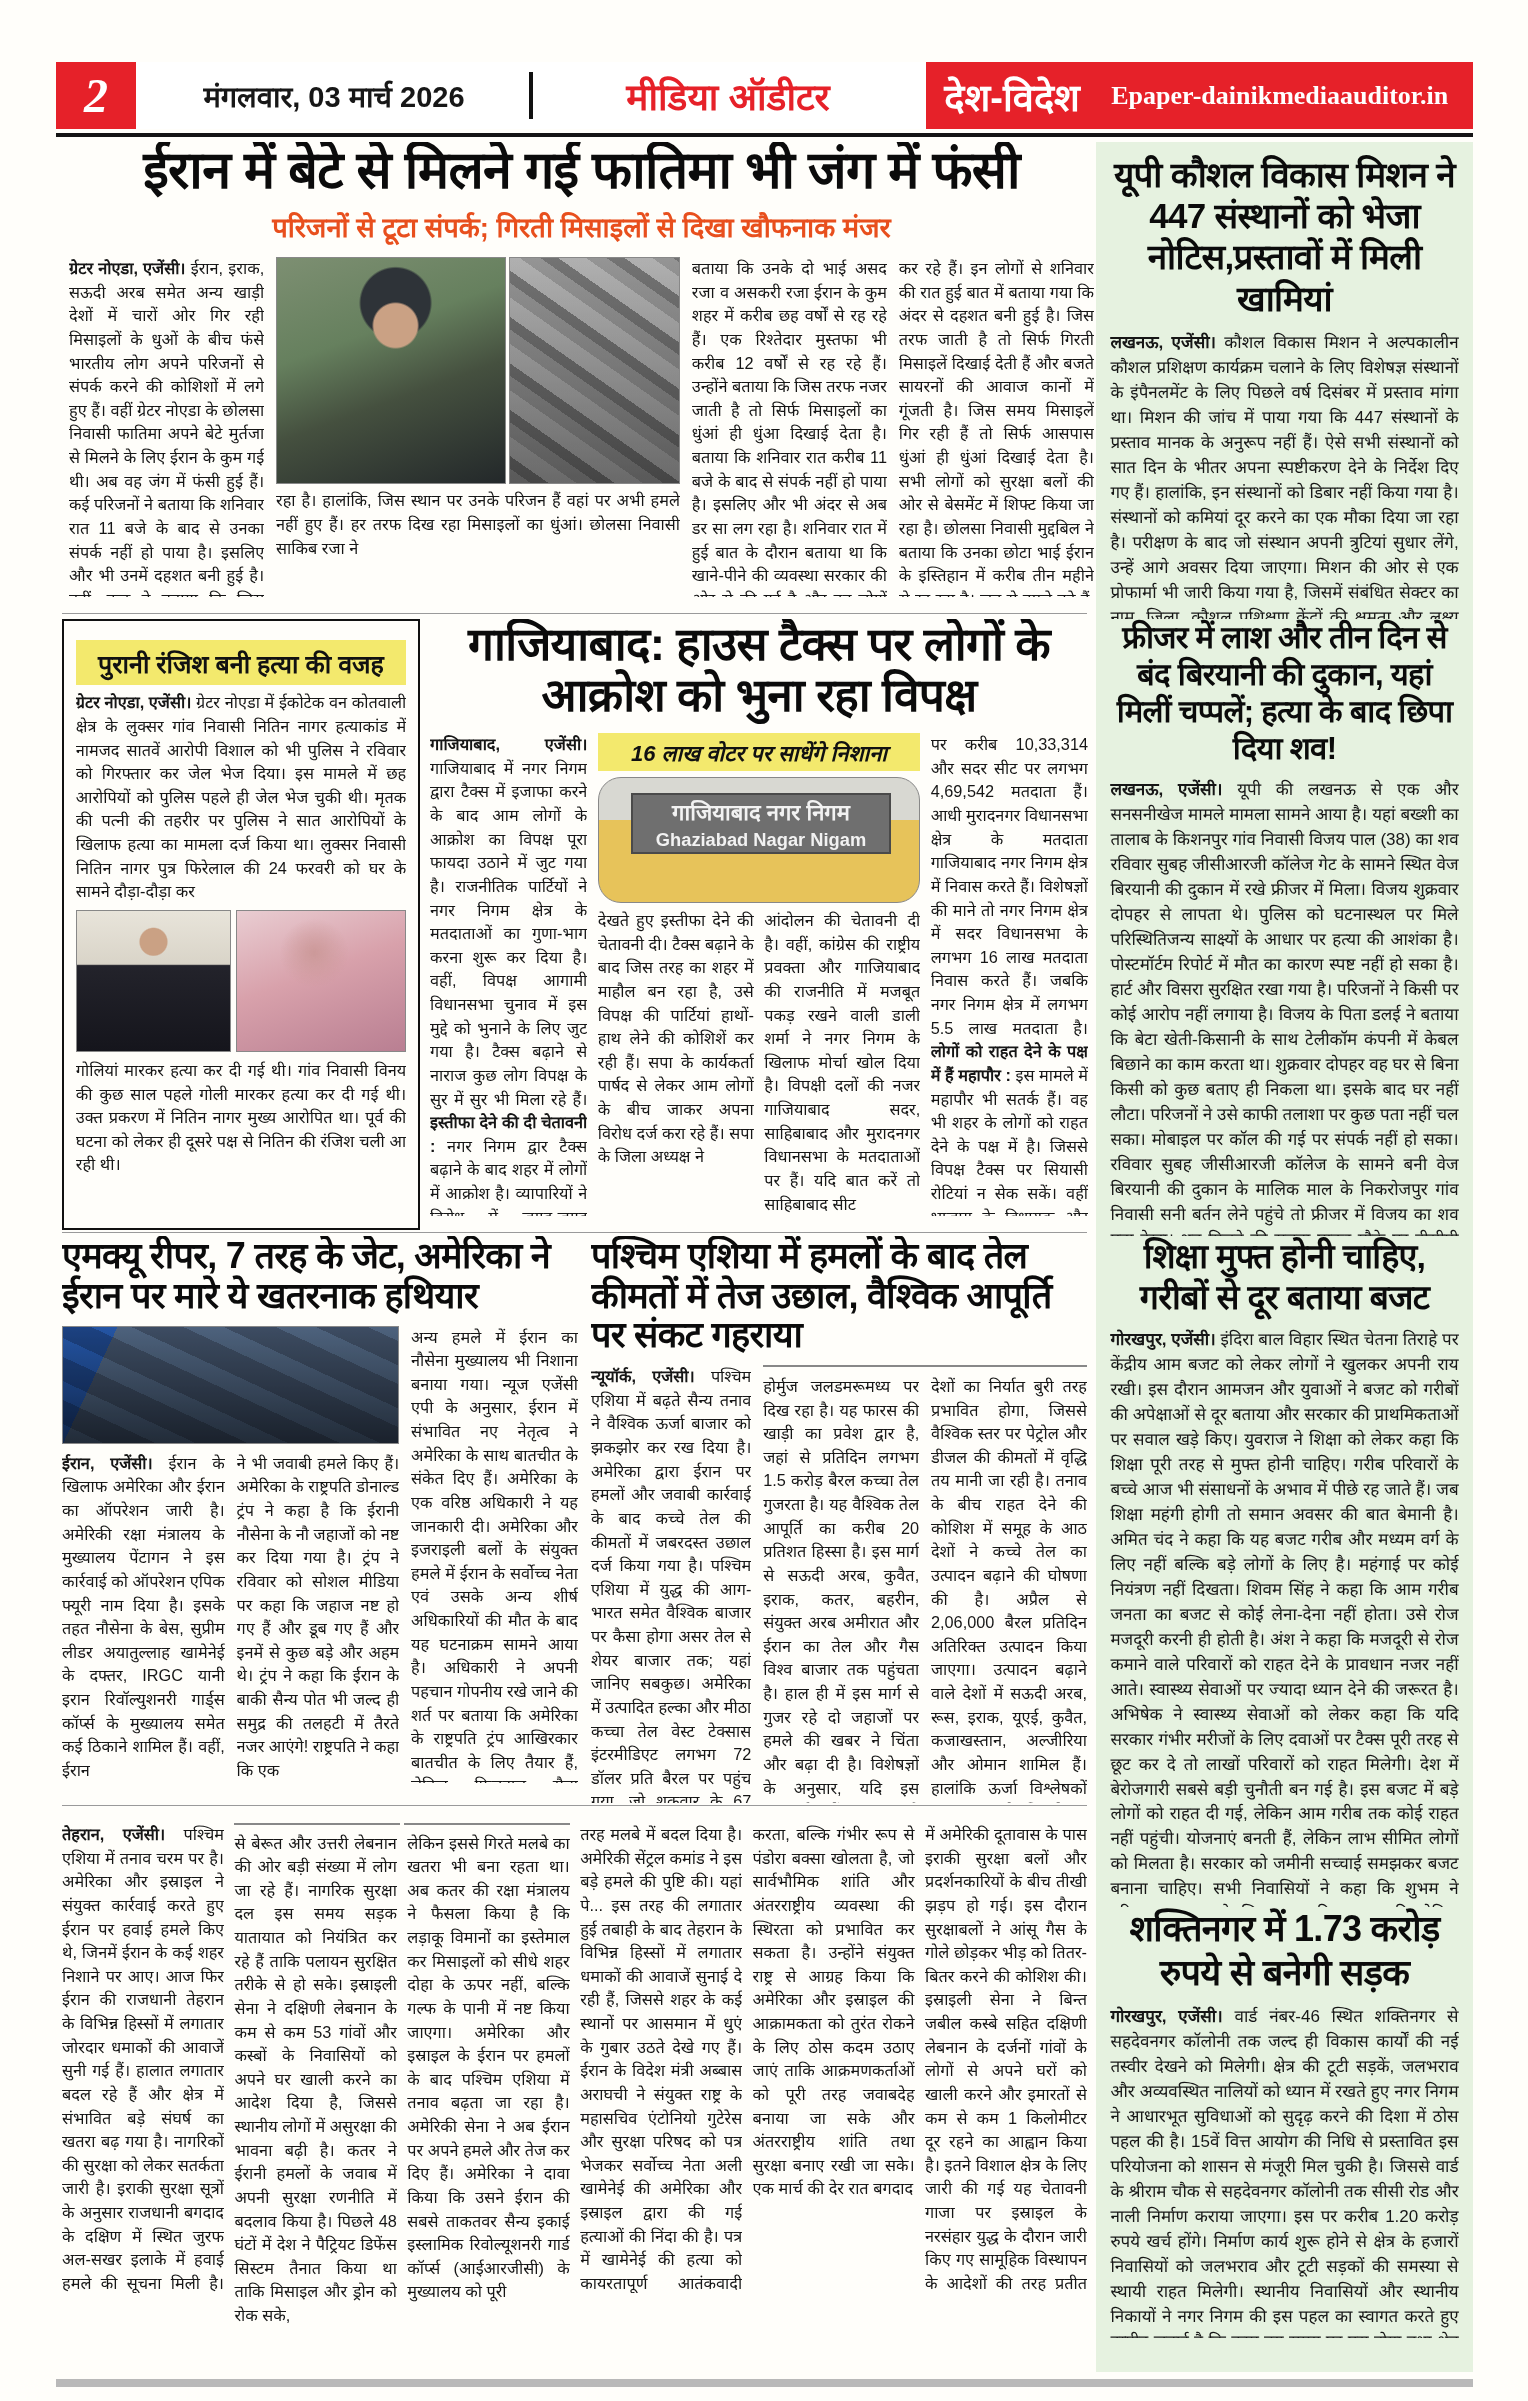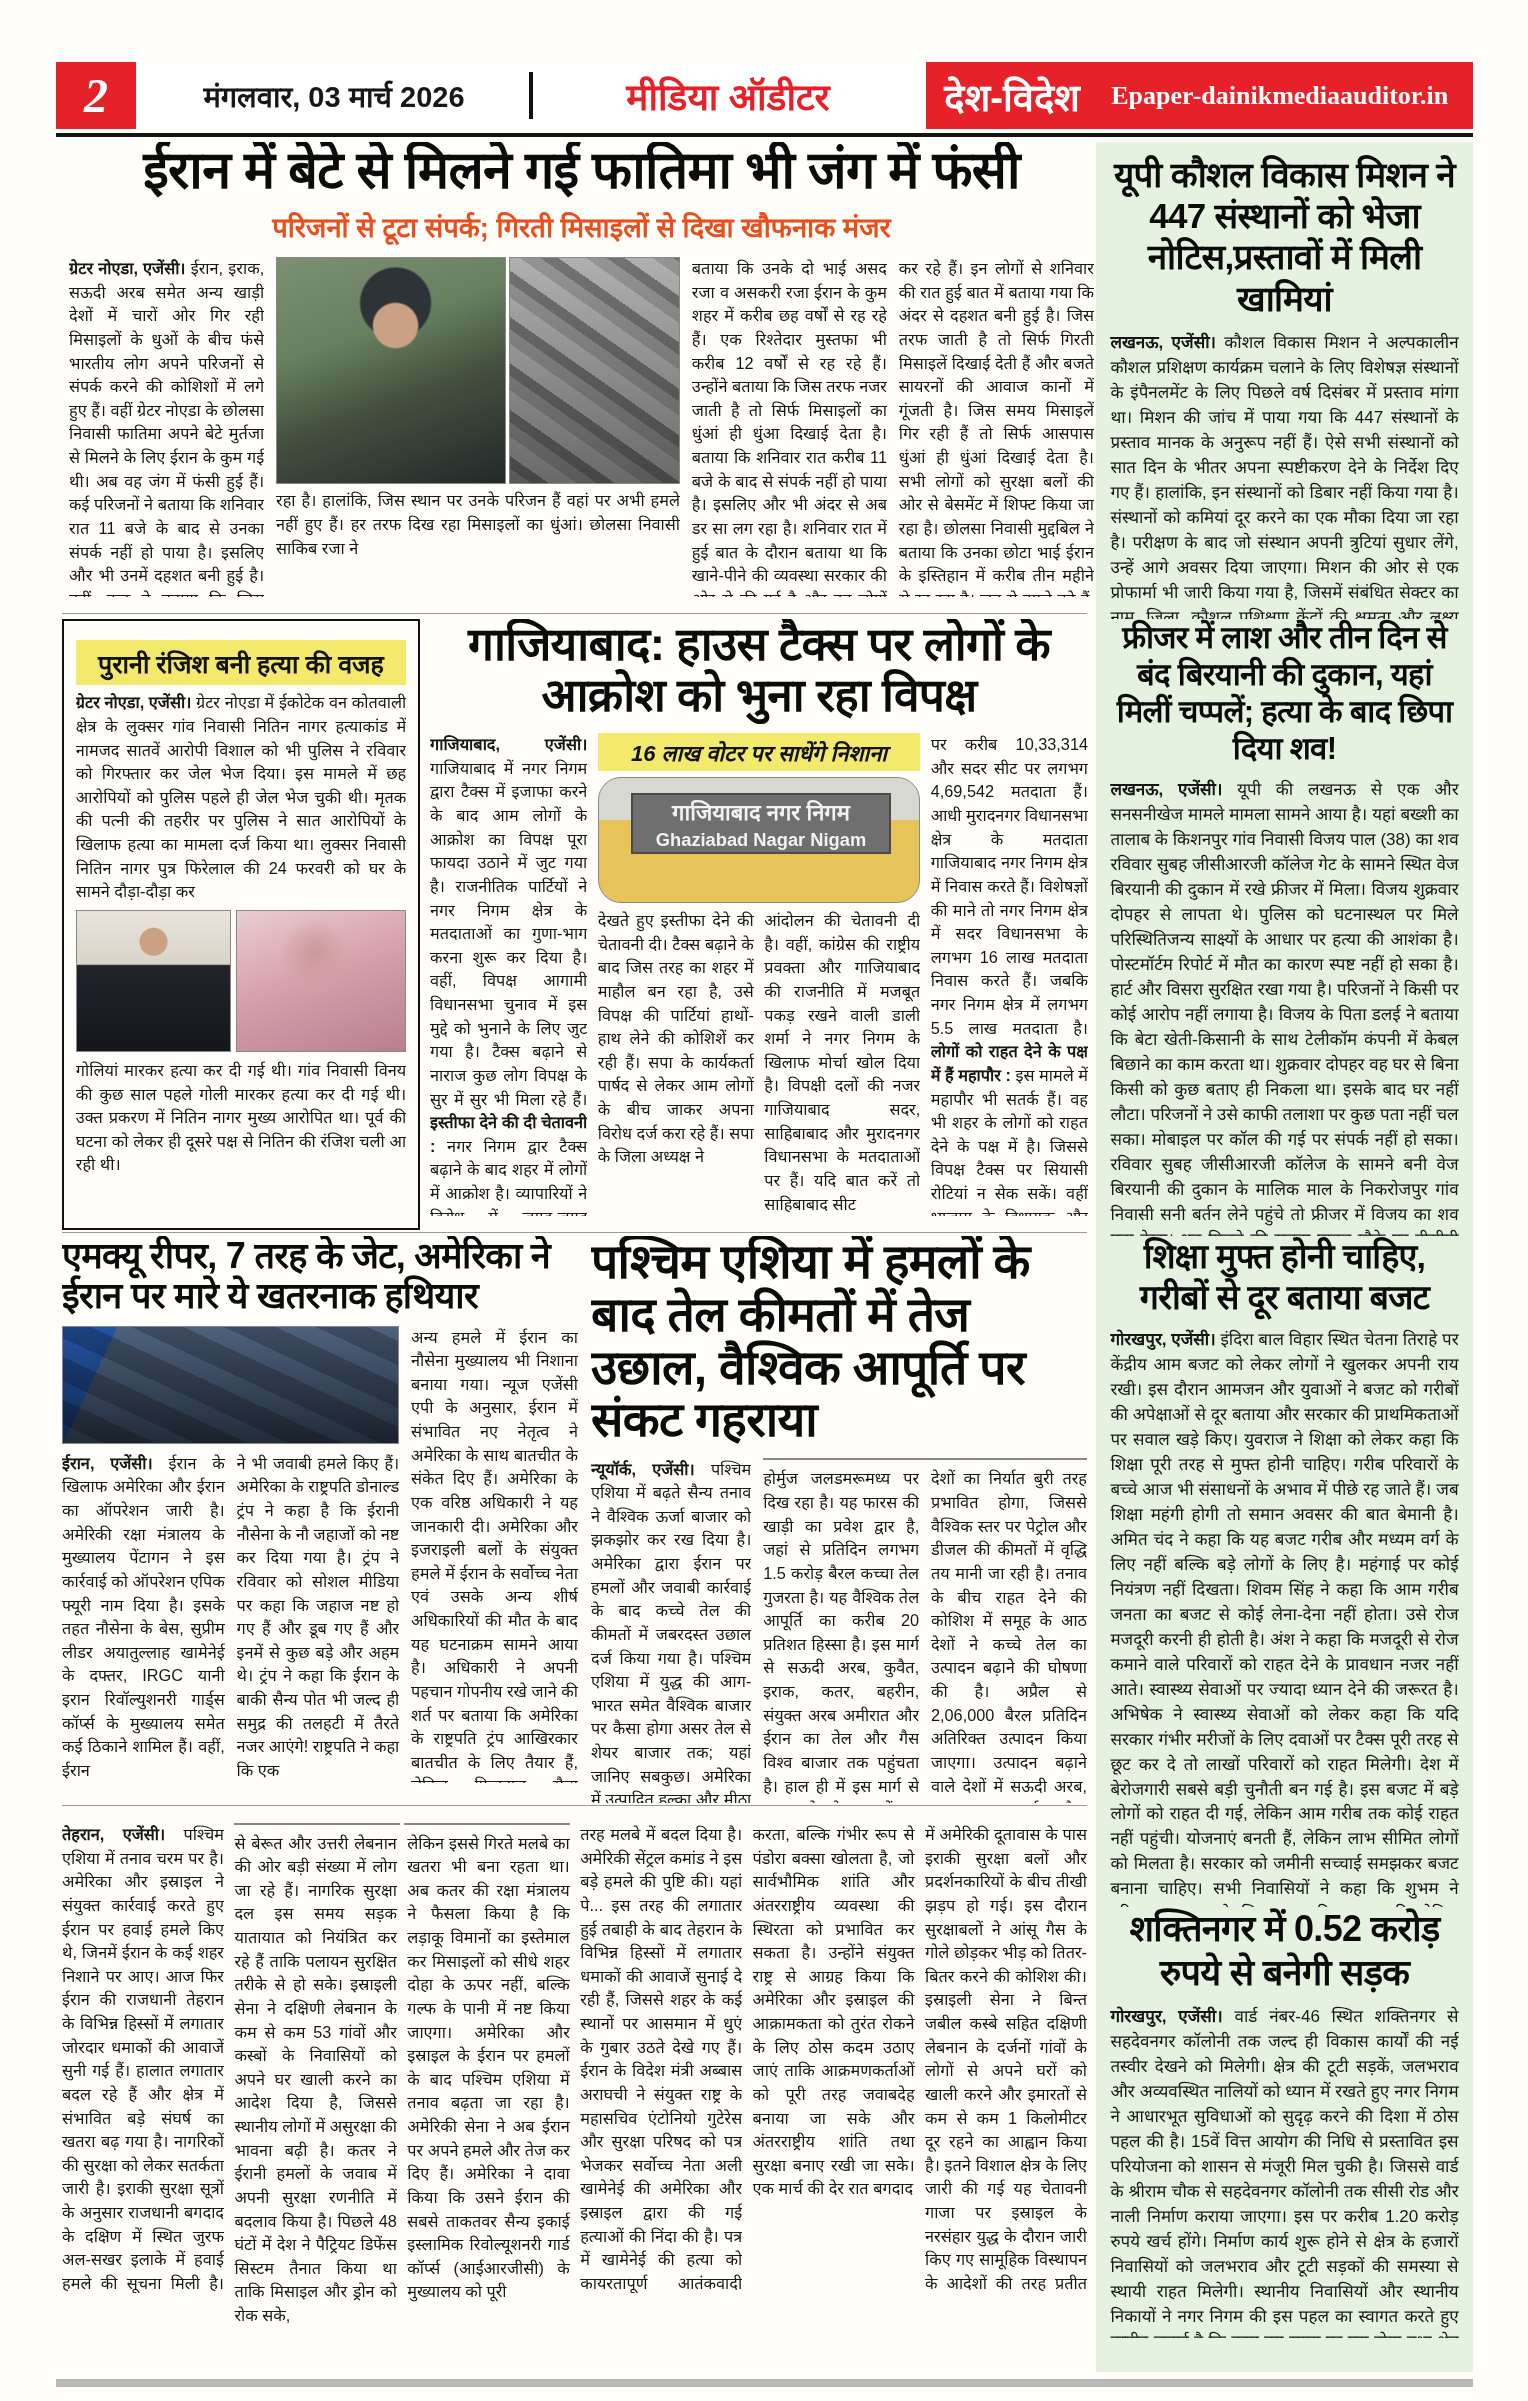--- a/index.html
+++ b/index.html
@@ -167,21 +167,21 @@
             <span> ईरान के खिलाफ अमेरिका और ईरान का ऑपरेशन जारी है। अमेरिकी रक्षा मंत्रालय के मुख्यालय पेंटागन ने इस कार्रवाई को ऑपरेशन एपिक फ्यूरी नाम दिया है। इसके तहत नौसेना के बेस, सुप्रीम लीडर अयातुल्लाह खामेनेई के दफ्तर, IRGC यानी इरान रिवॉल्युशनरी गार्ड्स कॉर्प्स के मुख्यालय समेत कई ठिकाने शामिल हैं। वहीं, ईरान</span>
           </div>
           <div class="col" style="flex:1;">ने भी जवाबी हमले किए हैं। अमेरिका के राष्ट्रपति डोनाल्ड ट्रंप ने कहा है कि ईरानी नौसेना के नौ जहाजों को नष्ट कर दिया गया है। ट्रंप ने रविवार को सोशल मीडिया पर कहा कि जहाज नष्ट हो गए हैं और डूब गए हैं और इनमें से कुछ बड़े और अहम थे। ट्रंप ने कहा कि ईरान के बाकी सैन्य पोत भी जल्द ही समुद्र की तलहटी में तैरते नजर आएंगे! राष्ट्रपति ने कहा कि एक</div>
         </div>
       </div>
       <div class="col" style="flex:1;">अन्य हमले में ईरान का नौसेना मुख्यालय भी निशाना बनाया गया। न्यूज एजेंसी एपी के अनुसार, ईरान में संभावित नए नेतृत्व ने अमेरिका के साथ बातचीत के संकेत दिए हैं। अमेरिका के एक वरिष्ठ अधिकारी ने यह जानकारी दी। अमेरिका और इजराइली बलों के संयुक्त हमले में ईरान के सर्वोच्च नेता एवं उसके अन्य शीर्ष अधिकारियों की मौत के बाद यह घटनाक्रम सामने आया है। अधिकारी ने अपनी पहचान गोपनीय रखे जाने की शर्त पर बताया कि अमेरिका के राष्ट्रपति ट्रंप आखिरकार बातचीत के लिए तैयार हैं, लेकिन फिलहाल सैन्य अभियान बिना रुके जारी है। अधिकारी ने यह नहीं बताया कि ईरान का संभावित नया नेता कौन है या बातचीत की कथित इच्छा उसने किस तरह जाहिर की।</div>
     </div>
   </div>
 
   <div class="abs" style="left:591px;top:1236px;width:496px;height:567px;overflow:hidden;">
-    <div class="h1" style="font-size:48px;">पश्चिम एशिया में हमलों के बाद तेल कीमतों में तेज उछाल, वैश्विक आपूर्ति पर संकट गहराया</div>
+    <div class="h1" style="font-size:36px;">पश्चिम एशिया में हमलों के बाद तेल कीमतों में तेज उछाल, वैश्विक आपूर्ति पर संकट गहराया</div>
     <div style="display:flex;gap:11.8px;margin-top:10.4px;height:457px;">
       <div class="col" style="flex:1;">
         <b>न्यूयॉर्क, एजेंसी।</b>
         <span> पश्चिम एशिया में बढ़ते सैन्य तनाव ने वैश्विक ऊर्जा बाजार को झकझोर कर रख दिया है। अमेरिका द्वारा ईरान पर हमलों और जवाबी कार्रवाई के बाद कच्चे तेल की कीमतों में जबरदस्त उछाल दर्ज किया गया है। पश्चिम एशिया में युद्ध की आग- भारत समेत वैश्विक बाजार पर कैसा होगा असर तेल से शेयर बाजार तक; यहां जानिए सबकुछ। अमेरिका में उत्पादित हल्का और मीठा कच्चा तेल वेस्ट टेक्सास इंटरमीडिएट लगभग 72 डॉलर प्रति बैरल पर पहुंच गया, जो शुक्रवार के 67 डॉलर के स्तर से करीब 8 प्रतिशत अधिक है। विशेषज्ञों का मानना है कि यदि हालात और बिगड़े तो यह उछाल जारी रह सकता है। पश्चिम एशिया के तनाव का सबसे बड़ा असर</span>
       </div>
       <div style="flex:2.02;display:flex;flex-direction:column;gap:7.8px;">
         <div class="ph ph-oil" style="height:189px;"></div>
         <div class="cols" style="gap:11.8px;flex:1;">
           <div class="col" style="flex:1;">होर्मुज जलडमरूमध्य पर दिख रहा है। यह फारस की खाड़ी का प्रवेश द्वार है, जहां से प्रतिदिन लगभग 1.5 करोड़ बैरल कच्चा तेल गुजरता है। यह वैश्विक तेल आपूर्ति का करीब 20 प्रतिशत हिस्सा है। इस मार्ग से सऊदी अरब, कुवैत, इराक, कतर, बहरीन, संयुक्त अरब अमीरात और ईरान का तेल और गैस विश्व बाजार तक पहुंचता है। हाल ही में इस मार्ग से गुजर रहे दो जहाजों पर हमले की खबर ने चिंता और बढ़ा दी है। विशेषज्ञों के अनुसार, यदि इस जलमार्ग में आवाजाही सीमित होती है तो कई</div>
           <div class="col" style="flex:1;">देशों का निर्यात बुरी तरह प्रभावित होगा, जिससे वैश्विक स्तर पर पेट्रोल और डीजल की कीमतों में वृद्धि तय मानी जा रही है। तनाव के बीच राहत देने की कोशिश में समूह के आठ देशों ने कच्चे तेल का उत्पादन बढ़ाने की घोषणा की है। अप्रैल से 2,06,000 बैरल प्रतिदिन अतिरिक्त उत्पादन किया जाएगा। उत्पादन बढ़ाने वाले देशों में सऊदी अरब, रूस, इराक, यूएई, कुवैत, कजाखस्तान, अल्जीरिया और ओमान शामिल हैं। हालांकि ऊर्जा विश्लेषकों का कहना है कि केवल उत्पादन बढ़ाना पर्याप्त नहीं होगा।</div>
@@ -236,21 +236,21 @@
 
     <div style="height:671px;overflow:hidden;">
       <div class="h1" style="font-size:34px;text-align:center;line-height:1.2;">शिक्षा मुफ्त होनी चाहिए, गरीबों से दूर बताया बजट</div>
       <div class="col" style="margin-top:10.4px;">
         <b>गोरखपुर, एजेंसी।</b>
         <span> इंदिरा बाल विहार स्थित चेतना तिराहे पर केंद्रीय आम बजट को लेकर लोगों ने खुलकर अपनी राय रखी। इस दौरान आमजन और युवाओं ने बजट को गरीबों की अपेक्षाओं से दूर बताया और सरकार की प्राथमिकताओं पर सवाल खड़े किए। युवराज ने शिक्षा को लेकर कहा कि शिक्षा पूरी तरह से मुफ्त होनी चाहिए। गरीब परिवारों के बच्चे आज भी संसाधनों के अभाव में पीछे रह जाते हैं। जब शिक्षा महंगी होगी तो समान अवसर की बात बेमानी है। अमित चंद ने कहा कि यह बजट गरीब और मध्यम वर्ग के लिए नहीं बल्कि बड़े लोगों के लिए है। महंगाई पर कोई नियंत्रण नहीं दिखता। शिवम सिंह ने कहा कि आम गरीब जनता का बजट से कोई लेना-देना नहीं होता। उसे रोज मजदूरी करनी ही होती है। अंश ने कहा कि मजदूरी से रोज कमाने वाले परिवारों को राहत देने के प्रावधान नजर नहीं आते। स्वास्थ्य सेवाओं पर ज्यादा ध्यान देने की जरूरत है। अभिषेक ने स्वास्थ्य सेवाओं को लेकर कहा कि यदि सरकार गंभीर मरीजों के लिए दवाओं पर टैक्स पूरी तरह से छूट कर दे तो लाखों परिवारों को राहत मिलेगी। देश में बेरोजगारी सबसे बड़ी चुनौती बन गई है। इस बजट में बड़े लोगों को राहत दी गई, लेकिन आम गरीब तक कोई राहत नहीं पहुंची। योजनाएं बनती हैं, लेकिन लाभ सीमित लोगों को मिलता है। सरकार को जमीनी सच्चाई समझकर बजट बनाना चाहिए। सभी निवासियों ने कहा कि शुभम ने परिवहन व्यवस्था के लिए बजट की सराहना की, लेकिन शिक्षा व रोजगार पर फोकस बढ़ाने की बात कही। यहां ऐसे रोजगार विकसित होने चाहिए कि यहां का युवा बाहर न जाकर देश में ही तरक्की में योगदान दे। बेरोजगारी बढ़ने से आने वाला समय चुनौतीपूर्ण होगा।</span>
       </div>
     </div>
 
     <div style="height:431px;overflow:hidden;">
-      <div class="h1" style="font-size:36px;text-align:center;line-height:1.22;">शक्तिनगर में 0.52 करोड़ रुपये से बनेगी सड़क</div>
+      <div class="h1" style="font-size:36px;text-align:center;line-height:1.22;">शक्तिनगर में 1.73 करोड़ रुपये से बनेगी सड़क</div>
       <div class="col" style="margin-top:10.4px;">
         <b>गोरखपुर, एजेंसी।</b>
         <span> वार्ड नंबर-46 स्थित शक्तिनगर से सहदेवनगर कॉलोनी तक जल्द ही विकास कार्यों की नई तस्वीर देखने को मिलेगी। क्षेत्र की टूटी सड़कें, जलभराव और अव्यवस्थित नालियों को ध्यान में रखते हुए नगर निगम ने आधारभूत सुविधाओं को सुदृढ़ करने की दिशा में ठोस पहल की है। 15वें वित्त आयोग की निधि से प्रस्तावित इस परियोजना को शासन से मंजूरी मिल चुकी है। जिससे वार्ड के श्रीराम चौक से सहदेवनगर कॉलोनी तक सीसी रोड और नाली निर्माण कराया जाएगा। इस पर करीब 1.20 करोड़ रुपये खर्च होंगे। निर्माण कार्य शुरू होने से क्षेत्र के हजारों निवासियों को जलभराव और टूटी सड़कों की समस्या से स्थायी राहत मिलेगी। स्थानीय निवासियों और स्थानीय निकायों ने नगर निगम की इस पहल का स्वागत करते हुए उम्मीद जताई है कि काम तय समय पर पूरा होगा तथा क्षेत्र को अतिरिक्त सुविधा मिलेगी।</span>
       </div>
     </div>
 
   </div>
 
   <div class="abs" style="left:56px;top:2379px;width:1417px;height:7.8px;background:#b9b9b9;"></div>
 

